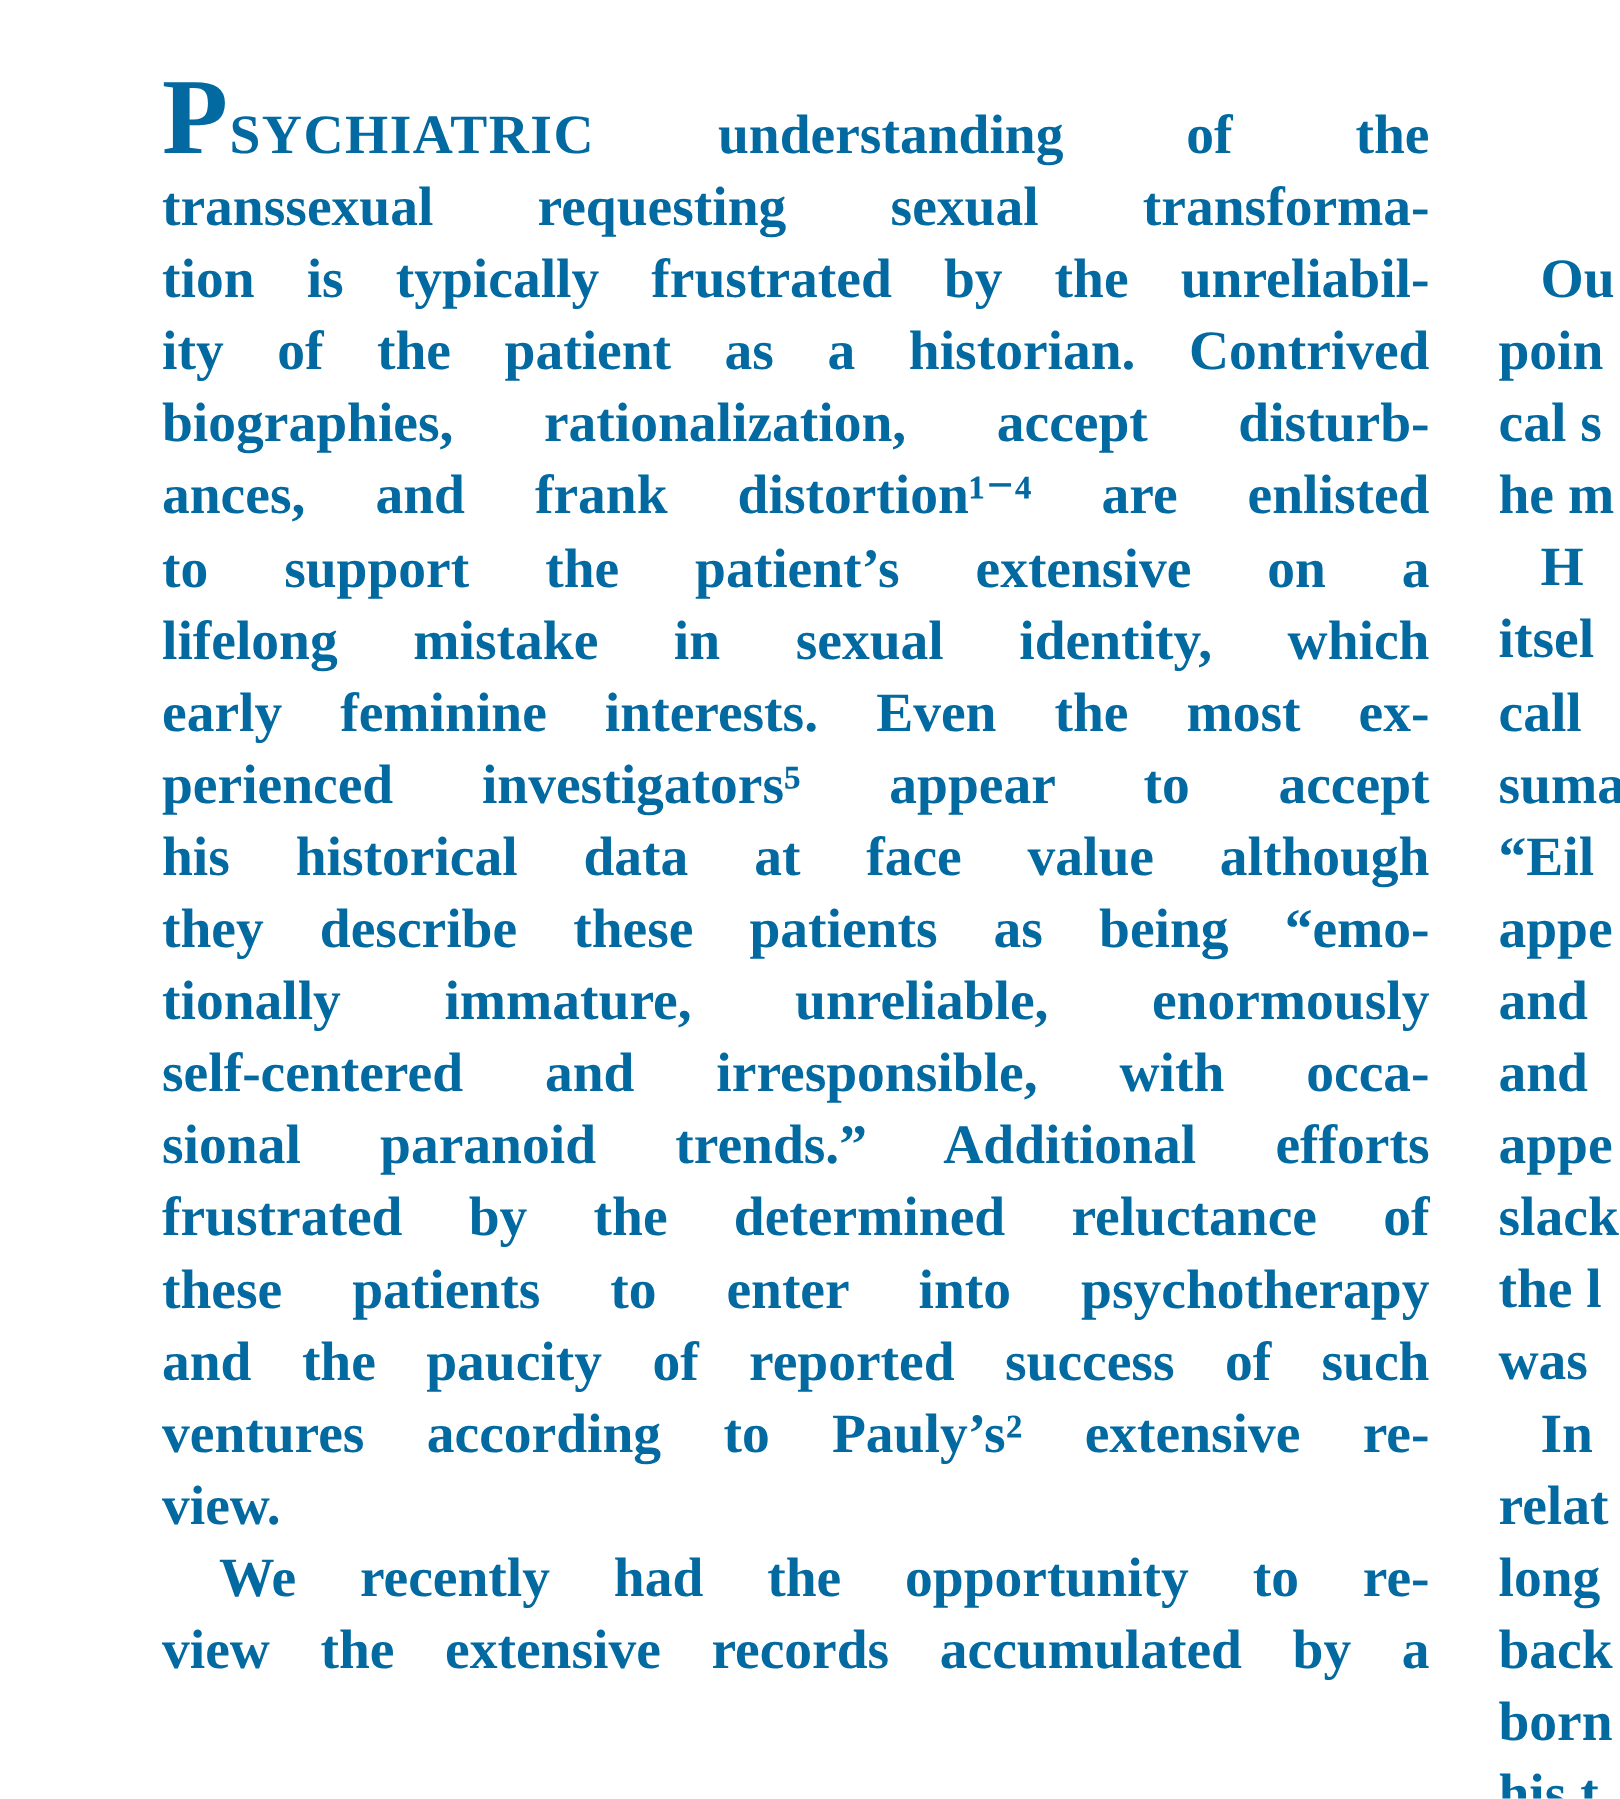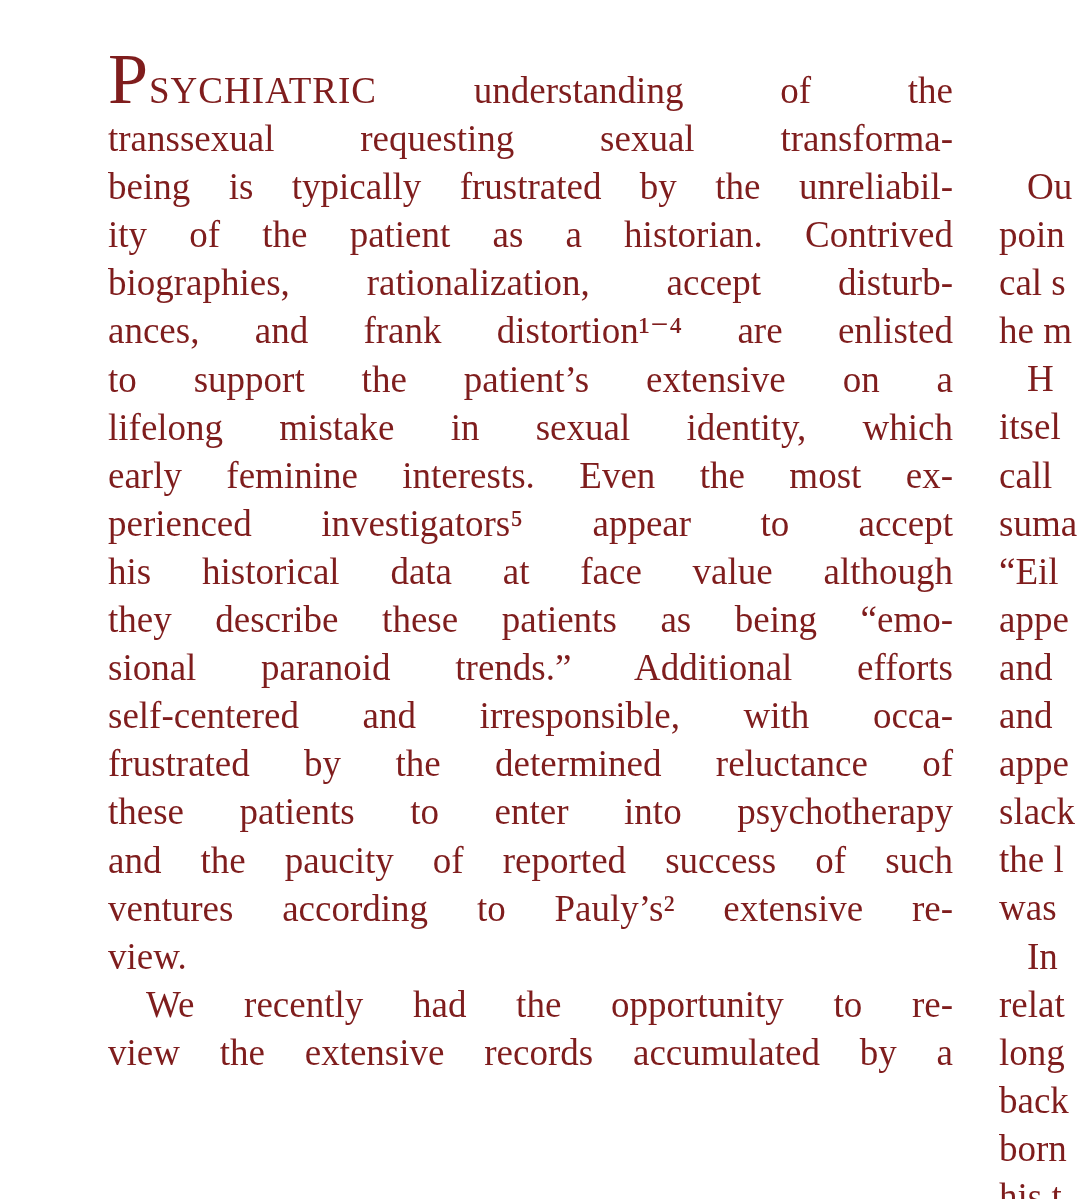--- a/index.html
+++ b/index.html
@@ -10,23 +10,23 @@
     width: 1080px;
     height: 1199px;
     overflow: hidden;
     position: relative;
     background: #ffffff;
   }
   .page {
     position: absolute;
     inset: 0;
     background: #ffffff;
-    color: #7f1d1d;
+    color: #0369a1;
     font-family: "Liberation Serif", "DejaVu Serif", serif;
-    font-weight: 400;
+    font-weight: 700;
     font-size: 37px;
     line-height: 48.1px;
   }
   .col-left {
     position: absolute;
     left: 108px;
     top: 67px;
     width: 845px;
   }
   .col-right {
@@ -65,32 +65,33 @@
   }
 </style>
 </head>
 <body>
 
 <div class="page">
 
   <div class="col-left">
     <div class="line"><span class="dropcap">P</span><span class="leadcaps">SYCHIATRIC</span> <span>understanding of the</span></div>
     <div class="line">transsexual requesting sexual transforma-</div>
-    <div class="line">being is typically frustrated by the unreliabil-</div>
+    <div class="line">tion is typically frustrated by the unreliabil-</div>
     <div class="line">ity of the patient as a historian. Contrived</div>
     <div class="line">biographies, rationalization, accept disturb-</div>
     <div class="line">ances, and frank distortion¹⁻⁴ are enlisted</div>
     <div class="line">to support the patient’s extensive on a</div>
     <div class="line">lifelong mistake in sexual identity, which</div>
     <div class="line">early feminine interests. Even the most ex-</div>
     <div class="line">perienced investigators⁵ appear to accept</div>
     <div class="line">his historical data at face value although</div>
     <div class="line">they describe these patients as being “emo-</div>
+    <div class="line">tionally immature, unreliable, enormously</div>
+    <div class="line">self-centered and irresponsible, with occa-</div>
     <div class="line">sional paranoid trends.” Additional efforts</div>
-    <div class="line">self-centered and irresponsible, with occa-</div>
     <div class="line">frustrated by the determined reluctance of</div>
     <div class="line">these patients to enter into psychotherapy</div>
     <div class="line">and the paucity of reported success of such</div>
     <div class="line">ventures according to Pauly’s² extensive re-</div>
     <div class="line noexpand">view.</div>
     <div class="line indent">We recently had the opportunity to re-</div>
     <div class="line">view the extensive records accumulated by a</div>
   </div>
 
   <div class="col-right">

